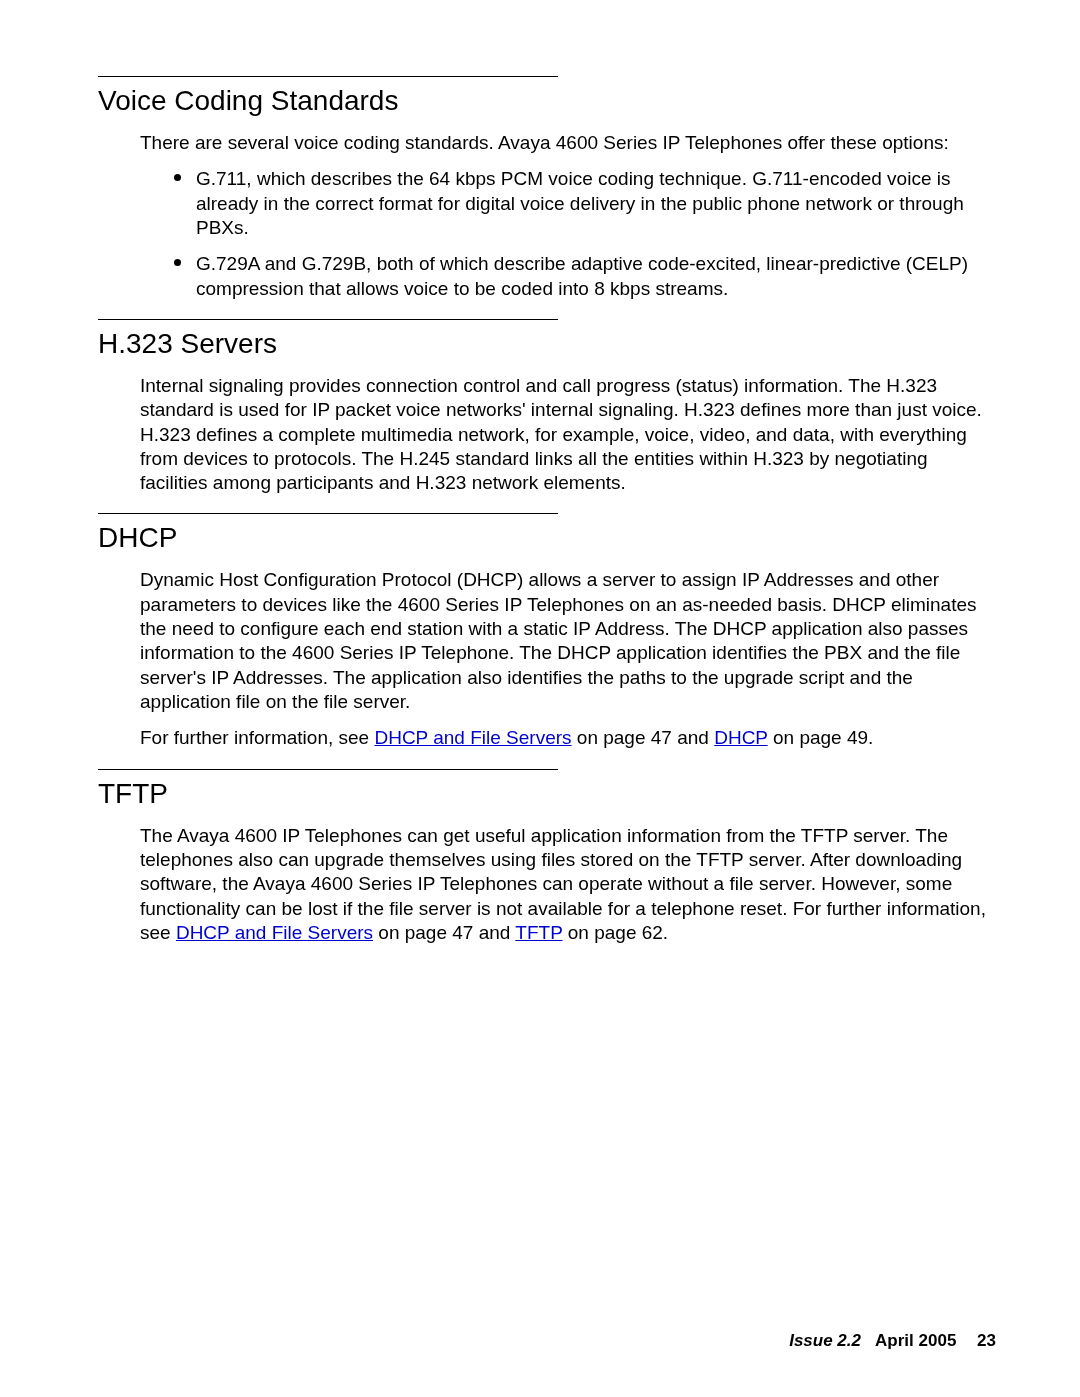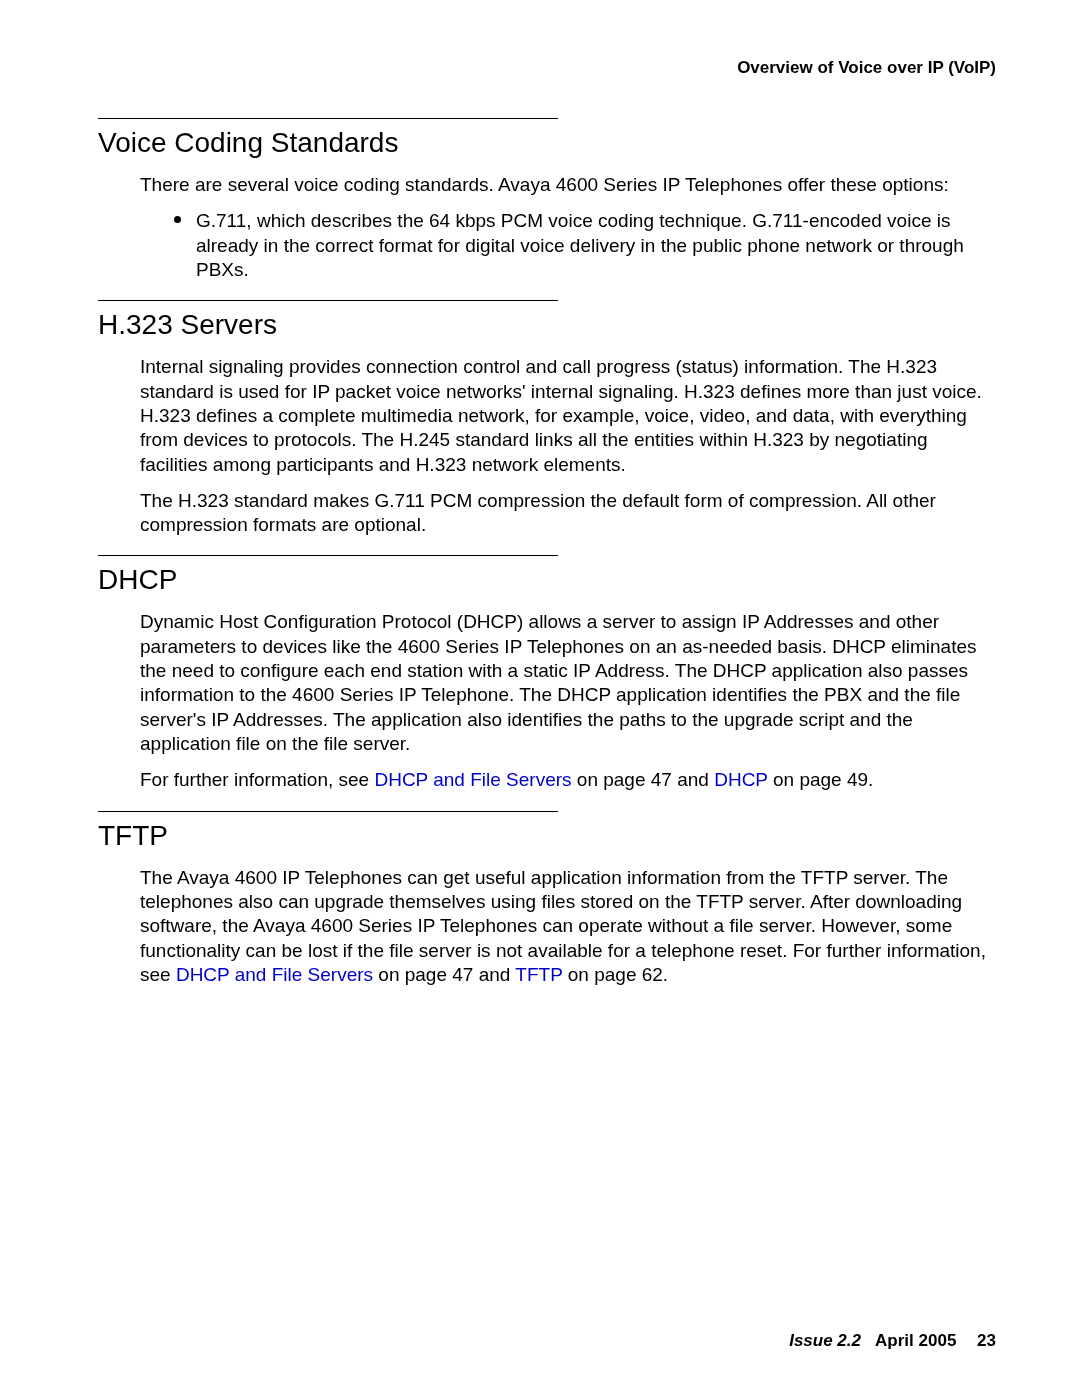--- a/index.html
+++ b/index.html
@@ -60,52 +60,52 @@
     position: absolute;
     left: 0;
     top: 7px;
     width: 7px;
     height: 7px;
     background: #000;
     border-radius: 50%;
   }
   .link {
     color: #0000cc;
+    text-decoration: underline;
   }
   .footer {
     position: absolute;
     bottom: 46px;
     right: 84px;
     font-weight: bold;
     font-size: 17px;
   }
   .footer .issue { margin-right: 10px; font-style: italic; }
   .footer .date { margin-right: 16px; text-align: right; }
 </style>
 </head>
 <body>
 
 <div class="page">
 
-  <div class="running-head">Overview of Voice over IP (VoIP)</div>
 
   <hr class="section-rule">
   <h2>Voice Coding Standards</h2>
   <div class="body">
     <p>There are several voice coding standards. Avaya 4600 Series IP Telephones offer these options:</p>
     <ul class="bullets">
       <li>G.711, which describes the 64 kbps PCM voice coding technique. G.711-encoded voice is already in the correct format for digital voice delivery in the public phone network or through PBXs.</li>
+      <li>G.729A and G.729B, both of which describe adaptive code-excited, linear-predictive (CELP) compression that allows voice to be coded into 8 kbps streams.</li>
     </ul>
   </div>
 
   <hr class="section-rule">
   <h2>H.323 Servers</h2>
   <div class="body">
     <p>Internal signaling provides connection control and call progress (status) information. The H.323 standard is used for IP packet voice networks' internal signaling. H.323 defines more than just voice. H.323 defines a complete multimedia network, for example, voice, video, and data, with everything from devices to protocols. The H.245 standard links all the entities within H.323 by negotiating facilities among participants and H.323 network elements.</p>
-    <p>The H.323 standard makes G.711 PCM compression the default form of compression. All other compression formats are optional.</p>
   </div>
 
   <hr class="section-rule">
   <h2>DHCP</h2>
   <div class="body">
     <p>Dynamic Host Configuration Protocol (DHCP) allows a server to assign IP Addresses and other parameters to devices like the 4600 Series IP Telephones on an as-needed basis. DHCP eliminates the need to configure each end station with a static IP Address. The DHCP application also passes information to the 4600 Series IP Telephone. The DHCP application identifies the PBX and the file server's IP Addresses. The application also identifies the paths to the upgrade script and the application file on the file server.</p>
     <p>
       <span>For further information, see </span><span class="link">DHCP and File Servers</span><span> on page 47 and </span><span class="link">DHCP</span><span> on page 49.</span>
     </p>
   </div>

